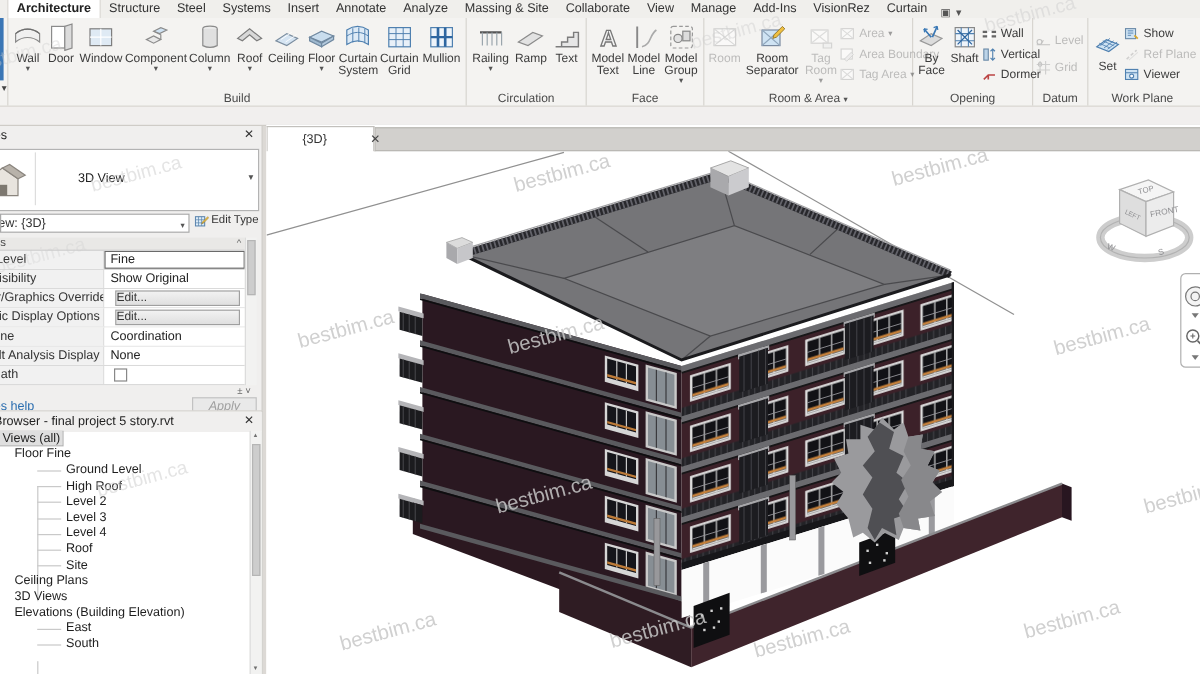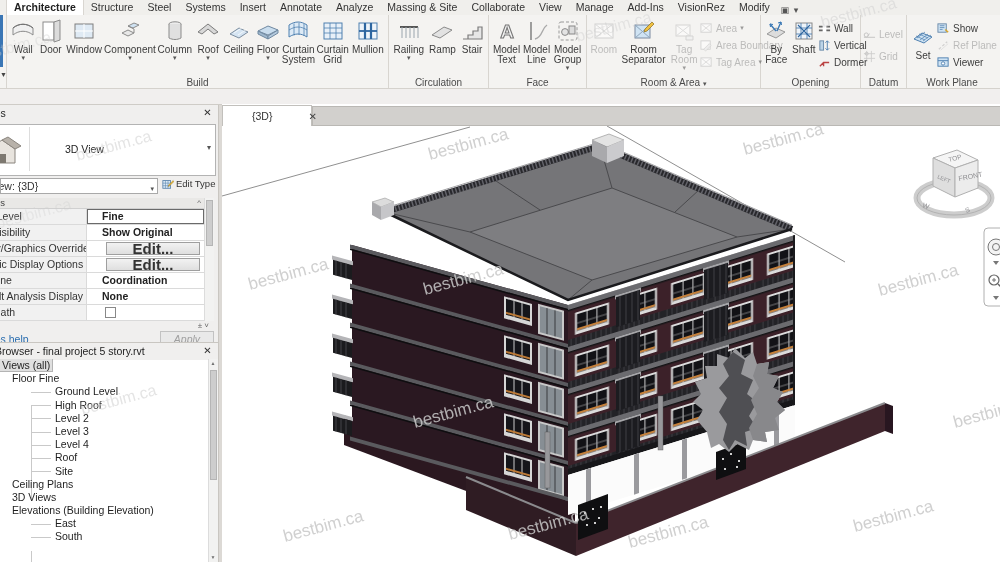--- a/index.html
+++ b/index.html
@@ -40,23 +40,23 @@
   #typebox .tname{position:absolute;left:92px;top:18px;color:#222;}
   #typebox .tarr{position:absolute;right:4px;top:18px;font-size:8px;color:#555;}
   #combo{position:absolute;left:0;top:73px;width:158px;height:16px;background:#fff;border:1px solid #a9a9a9;box-sizing:border-box;overflow:hidden;line-height:14px;}
   #combo .carr{position:absolute;right:3px;top:3px;font-size:7px;color:#555;}
   #edittype{position:absolute;left:162px;top:73px;width:54px;height:16px;display:flex;align-items:flex-start;gap:2px;font-size:9.5px;color:#333;cursor:pointer;}
   #pgrid{position:absolute;left:0;top:93px;width:204px;}
   .ghead{height:10px;line-height:10px;background:#e9e8e6;border-bottom:1px solid #d0d0d0;font-size:9.5px;color:#444;overflow:hidden;position:relative;}
   .ghead .hicons{position:absolute;right:3px;top:0;font-size:8px;color:#666;}
   .prow{display:flex;height:15px;border-bottom:1px solid #dadada;background:#fff;}
   .plab{width:86px;background:#f1f1f1;border-right:1px solid #dadada;overflow:hidden;line-height:14px;white-space:nowrap;}
-  .pval{flex:1;background:#fff;line-height:14px;padding-left:15px;overflow:hidden;white-space:nowrap;color:#222;font-weight:bold;}
+  .pval{flex:1;background:#fff;line-height:14px;padding-left:5px;overflow:hidden;white-space:nowrap;color:#222;}
   .pval.focus{outline:1px solid #6a6a6a;outline-offset:-1px;}
-  .pbtn{margin:1px 4px;flex:1;background:linear-gradient(#f2f2f2,#dfdfdf);border:1px solid #9f9f9f;font-size:15px;text-align:center;line-height:11px;color:#333;cursor:pointer;}
+  .pbtn{margin:1px 4px;flex:1;background:linear-gradient(#f2f2f2,#dfdfdf);border:1px solid #9f9f9f;font-size:10px;line-height:11px;color:#333;cursor:pointer;}
   .pchk{width:9px;height:9px;border:1px solid #888;background:#fff;margin:2px 0 0 3px;}
   .pscroll{position:absolute;left:204px;top:93px;width:9px;height:123px;background:#f2f2f1;border-left:1px solid #dcdcdc;}
   .pthumb{position:absolute;left:1px;width:7px;background:#cdcdcd;border:1px solid #b5b5b5;box-sizing:border-box;}
   .collapse-strip{position:absolute;left:0;top:216px;width:213px;height:10px;font-size:8px;color:#666;text-align:right;padding-right:4px;box-sizing:border-box;}
   .helplink{position:absolute;left:0;top:228px;height:14px;overflow:hidden;white-space:nowrap;color:#2a6daf;text-decoration:underline;cursor:pointer;}
   .applybtn{position:absolute;left:160px;top:226px;width:52px;height:17px;background:#e9e9e9;border:1px solid #c2c2c2;color:#9f9f9f;text-align:center;line-height:15px;cursor:default;font-style:italic;}
   #browser{left:0;top:342px;width:219px;height:220px;background:#fff;border-right:1px solid #c9c6c1;border-top:1px solid #c9c6c1;box-sizing:border-box;}
   #browser .ptitle{background:#f0efee;}
   #tree{position:absolute;left:0;top:16px;right:14px;bottom:0;overflow:hidden;}
   .trow{height:13.2px;line-height:13.2px;white-space:nowrap;position:relative;color:#1e1e1e;cursor:pointer;}
@@ -89,21 +89,21 @@
     <span class="rtab">Systems</span>
     <span class="rtab">Insert</span>
     <span class="rtab">Annotate</span>
     <span class="rtab">Analyze</span>
     <span class="rtab">Massing &amp; Site</span>
     <span class="rtab">Collaborate</span>
     <span class="rtab">View</span>
     <span class="rtab">Manage</span>
     <span class="rtab">Add-Ins</span>
     <span class="rtab">VisionRez</span>
-    <span class="rtab">Modify</span>
+    <span class="rtab">Curtain</span>
     <span class="mod-dd">▣ ▾</span>
   </div>
   <div id="panels" class="abs">
     <div class="sliver">
         <div class="blue"></div>
         <div class="ar">▼</div>
       </div>
 
     <div class="rpanel" style="width:382px">
       <div class="rrow">
@@ -208,21 +208,21 @@
         <div class="rbtn" style="width:32px">
             <svg viewBox="0 0 24 24">
               <path d="M2 16L14 8l8 3-12 8z" fill="#e2e2e2" stroke="#8b8b8b"></path>
             </svg>
             <span class="rlab">Ramp</span>
           </div>
         <div class="rbtn" style="width:28px">
             <svg viewBox="0 0 24 24">
               <path d="M3 20h5v-4h5v-4h5V8h4v12z" fill="#e6e6e6" stroke="#7c7c7c" stroke-width="1.2"></path>
             </svg>
-            <span class="rlab">Stair</span>
+            <span class="rlab">Text</span>
           </div>
       </div>
       <div class="rcap"><span>Circulation</span></div>
     </div>
 
     <div class="rpanel" style="width:98px">
       <div class="rrow">
         <div class="rbtn" style="width:32px">
             <svg viewBox="0 0 24 24">
               <text x="12" y="19" font-size="19" text-anchor="middle" fill="#f4f4f4" stroke="#777" stroke-width="1.1" font-weight="bold" font-family="Liberation Sans,sans-serif">A</text>

